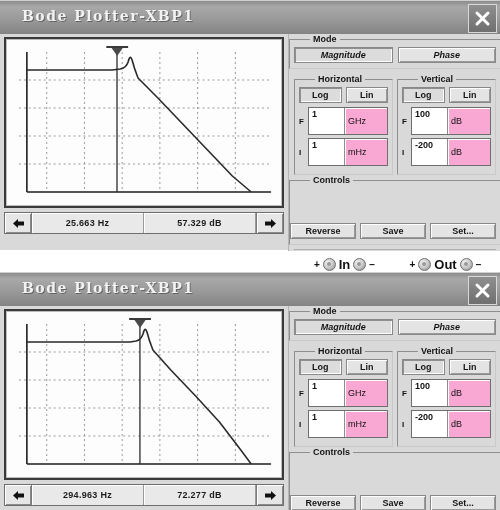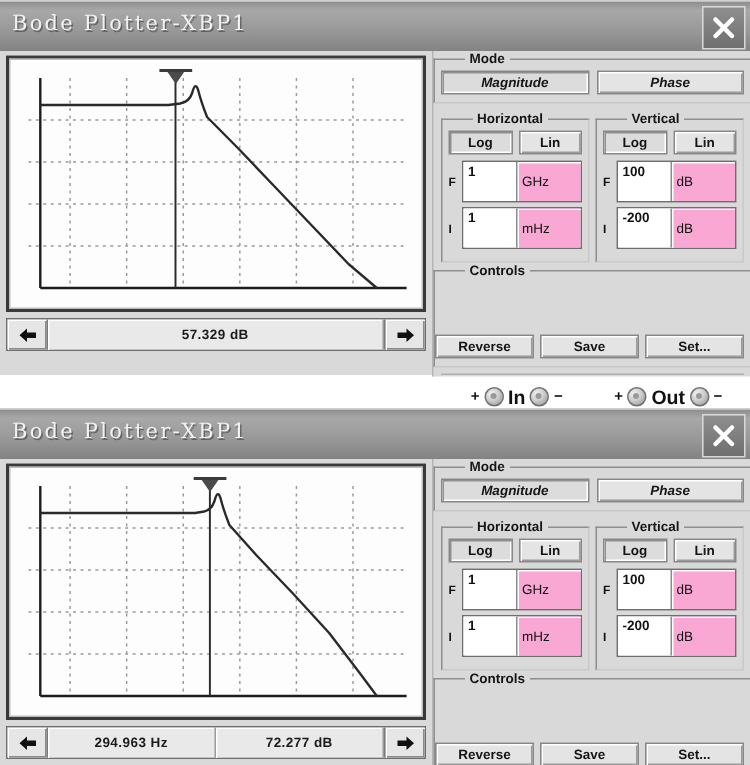--- a/index.html
+++ b/index.html
@@ -6,22 +6,22 @@
   body{width:500px;height:510px;overflow:hidden;font-family:"Liberation Sans",sans-serif;}
 
   .panel{position:absolute;left:0;width:500px;background:#d9d9d9;}
   .panel.p1{top:0;height:250px;}
   .panel.p2{top:272px;height:238px;}
 
   
   .titlebar{position:relative;height:33px;
     background:linear-gradient(to bottom,#8d8d8d 0%,#a8a8a8 18%,#9a9a9a 55%,#838383 100%);
     border-top:1px solid #cfcfcf;}
-  .title-text{position:absolute;left:8px;top:7px;font-family:"DejaVu Serif",serif;
-    font-size:14px;font-weight:normal;color:#f2f2f2;letter-spacing:1.5px;
+  .title-text{position:absolute;left:22px;top:7px;font-family:"DejaVu Serif",serif;
+    font-size:14px;font-weight:bold;color:#f2f2f2;letter-spacing:1.5px;
     text-shadow:1px 1px 0 rgba(0,0,0,.35);white-space:nowrap;}
   .close-btn{position:absolute;right:3px;top:3px;width:27px;height:27px;
     background:linear-gradient(to bottom,#8f8f8f,#6f6f6f);
     border:1px solid #d8d8d8;display:flex;align-items:center;justify-content:center;}
   .close-btn svg{display:block;}
 
   
   .body-row{position:relative;}
 
   
@@ -151,20 +151,23 @@
             <line x1="98" y1="5" x2="120" y2="5" stroke="#3a3a3a" stroke-width="2"></line>
           </svg>
         </div>
       </div>
 
       <div class="readout">
         <div class="arrow-btn">
           <svg width="13" height="11" viewBox="0 0 13 11">
             <path d="M1 5.5 L6 1 L6 3.6 L12 3.6 L12 7.4 L6 7.4 L6 10 Z" fill="#111"></path>
           </svg>
+        </div>
+        <div class="field">
+          <span>25.663  Hz</span>
         </div>
         <div class="field">
           <span>57.329 dB</span>
         </div>
         <div class="arrow-btn right">
           <svg width="13" height="11" viewBox="0 0 13 11">
             <path d="M12 5.5 L7 1 L7 3.6 L1 3.6 L1 7.4 L7 7.4 L7 10 Z" fill="#111"></path>
           </svg>
         </div>
       </div>

